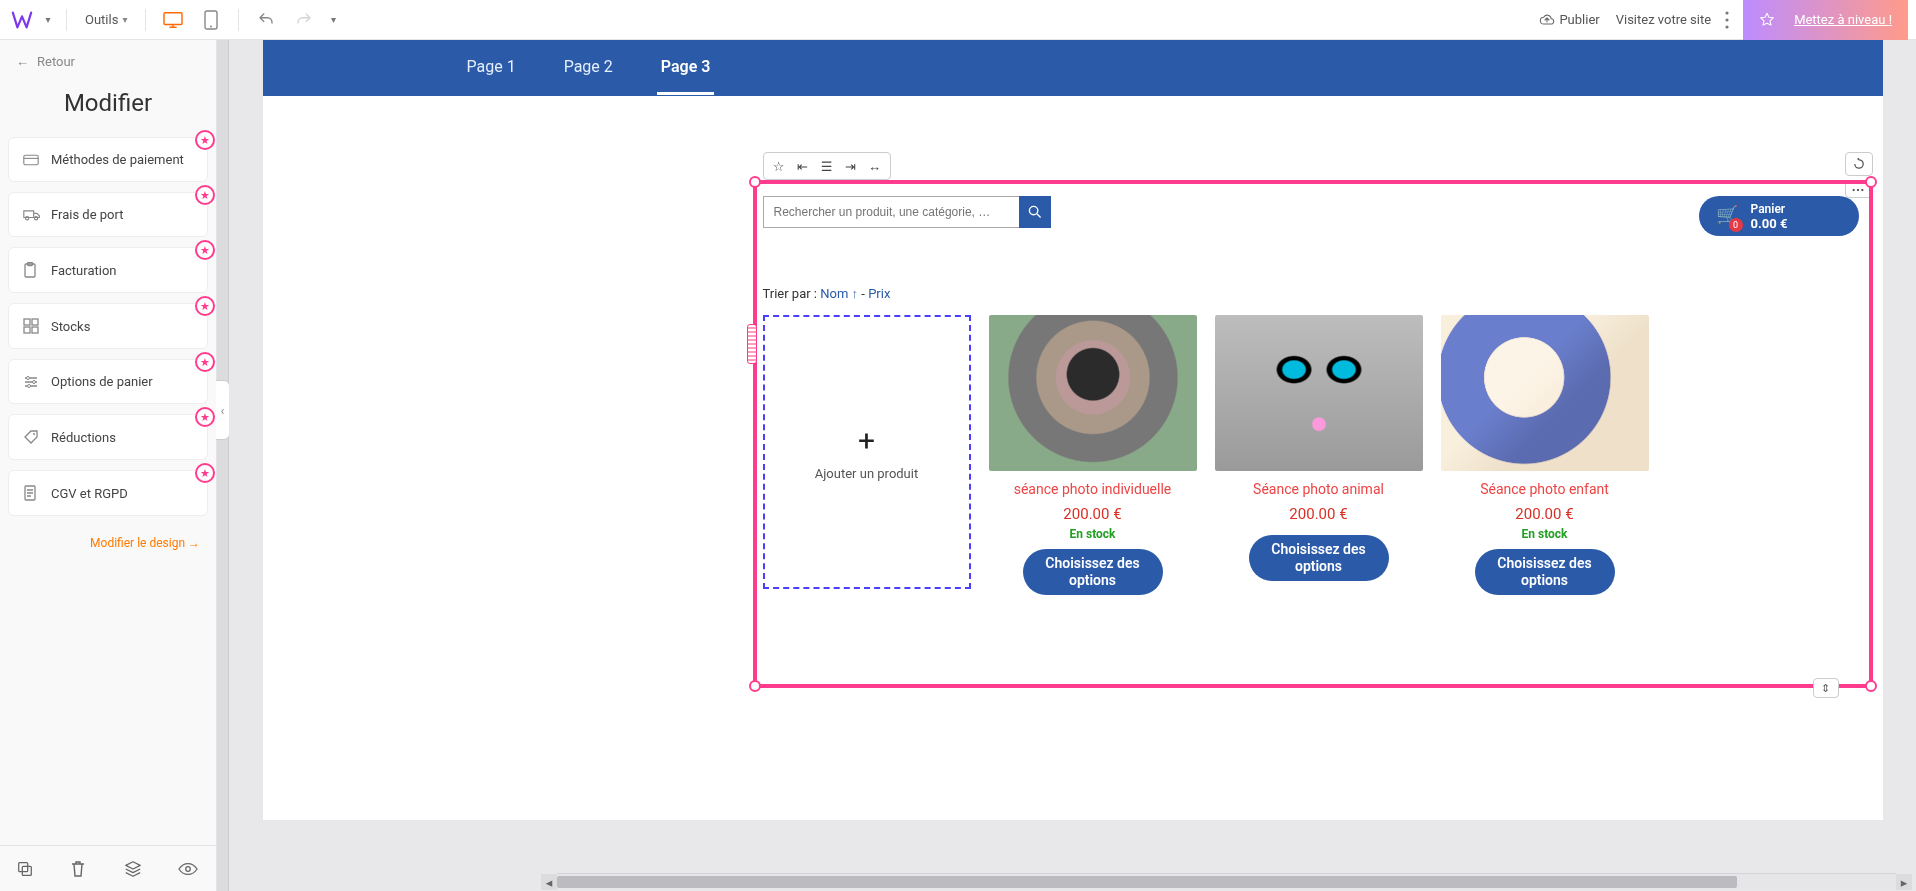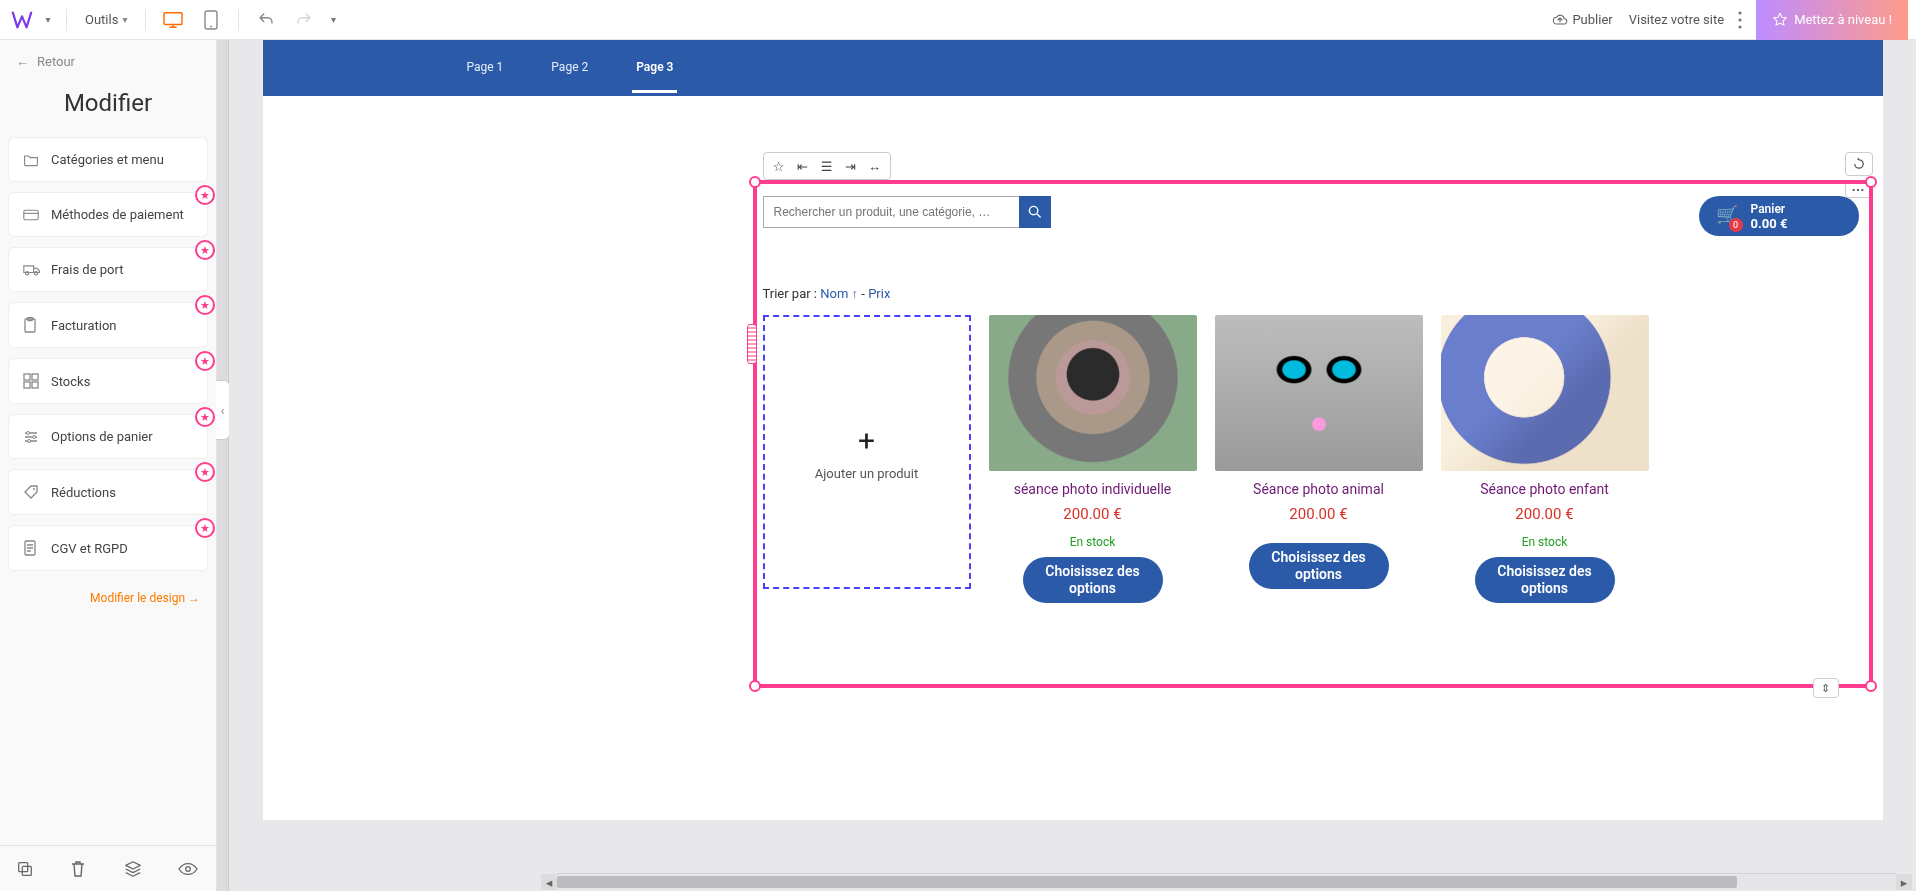--- a/index.html
+++ b/index.html
@@ -6,21 +6,21 @@
 body { font-family: -apple-system, BlinkMacSystemFont, "Segoe UI", Roboto, Arial, sans-serif; font-size: 13px; color: #333; background: #f4f4f5; overflow: hidden; width: 1916px; height: 891px; }
 .topbar { height: 40px; background: #fff; border-bottom: 1px solid #e4e4e7; display: flex; align-items: center; padding: 0 8px; gap: 4px; position: relative; }
 .logo { width: 28px; height: 28px; display: flex; align-items: center; justify-content: center; }
 .logo svg { width: 22px; height: 22px; }
 .dd-caret { width: 16px; color: #777; font-size: 10px; text-align: center; cursor: pointer; }
 .tbtn { padding: 0 8px; height: 40px; display: inline-flex; align-items: center; gap: 4px; color: #555; cursor: pointer; }
 .device-btn { width: 34px; height: 40px; display: inline-flex; align-items: center; justify-content: center; color: #888; cursor: pointer; }
 .device-btn.active { color: #ff6a00; }
 .vsep { width: 1px; height: 22px; background: #e4e4e7; margin: 0 6px; }
 .topbar .right { margin-left: auto; display: flex; align-items: center; }
-.upgrade { height: 40px; padding: 0 16px; display: flex; align-items: center; gap: 6px; color: #fff; background: linear-gradient(90deg,#bd8cff 0%,#ff9b8a 100%); cursor: pointer; margin-left: 8px; }
+.upgrade { height: 40px; padding: 0 16px; display: flex; align-items: center; gap: 19px; color: #fff; background: linear-gradient(90deg,#bd8cff 0%,#ff9b8a 100%); cursor: pointer; margin-left: 8px; text-decoration: underline; }
 .layout { display: flex; height: 851px; }
 .sidebar { width: 217px; background: #f9f9fa; border-right: 1px solid #e4e4e7; display: flex; flex-direction: column; }
 .tabs { display: flex; background: #fff; border-bottom: 1px solid #e4e4e7; }
 .tab { flex: 1; text-align: center; padding: 12px 4px; font-size: 13px; color: #444; cursor: pointer; }
 .tab.active { color: #7c3aed; background: #f9f9fa; }
 .back-row { padding: 14px 16px; color: #888; display: flex; align-items: center; gap: 8px; cursor: pointer; }
 .panel-title { font-size: 24px; font-weight: 400; text-align: center; padding: 6px 0 20px; color: #333; }
 .menu { padding: 0 8px; display: flex; flex-direction: column; gap: 10px; }
 .menu-item { position: relative; display: flex; align-items: center; gap: 10px; padding: 14px 14px; background: #fff; border: 1px solid #eee; border-radius: 6px; color: #444; cursor: pointer; font-size: 13px; }
 .menu-item .mi-icon { width: 18px; color: #888; display: flex; }
@@ -28,21 +28,21 @@
 .modify-design { text-align: right; padding: 20px 16px; color: #ff7a00; font-size: 12px; cursor: pointer; }
 .sidebar .spacer { flex: 1; }
 .bottombar { height: 46px; border-top: 1px solid #e4e4e7; display: flex; align-items: center; justify-content: space-around; }
 .bottombar .bicon { color: #666; cursor: pointer; width: 22px; text-align: center; }
 .ruler-area { width: 12px; background: #dcdcde; border-right: 1px solid #ccc; position: relative; }
 .collapse-handle { position: absolute; left: -1px; top: 340px; width: 14px; height: 60px; background: #fff; border: 1px solid #ccc; border-left: none; border-radius: 0 6px 6px 0; display: flex; align-items: center; justify-content: center; color: #888; cursor: pointer; }
 .canvas-wrap { flex: 1; display: flex; flex-direction: column; background: #e8e8ea; position: relative; overflow: hidden; }
 .canvas-scroll { flex: 1; overflow: auto; padding: 0 0 0 0; }
 .canvas { width: 1620px; margin: 0 auto; background: #fff; min-height: 780px; position: relative; }
 .page-nav { height: 56px; background: #2a5aa8; display: flex; align-items: center; gap: 40px; padding: 0 200px; }
-.page-tab { color: #e5eefc; font-size: 12px; padding: 16px 4px; cursor: pointer; border-bottom: 3px solid transparent; }
+.page-tab { color: #e5eefc; font-size: 16px; padding: 16px 4px; cursor: pointer; border-bottom: 3px solid transparent; }
 .page-tab.active { color: #fff; border-bottom-color: #fff; font-weight: 600; }
 .float-tools { position: absolute; top: 112px; left: 500px; background: #fff; border: 1px solid #ccc; border-radius: 4px; padding: 4px 6px; display: flex; gap: 6px; }
 .float-tools .ft { width: 18px; height: 18px; display: flex; align-items: center; justify-content: center; color: #444; cursor: pointer; }
 .reset-widget { position: absolute; top: 112px; right: 10px; background: #fff; border: 1px solid #ccc; border-radius: 4px; width: 28px; height: 24px; display: flex; align-items: center; justify-content: center; cursor: pointer; color: #555; }
 .ellipsis-widget { position: absolute; top: 140px; right: 10px; background: #fff; border: 1px solid #ccc; border-radius: 4px; width: 28px; height: 18px; display: flex; align-items: center; justify-content: center; cursor: pointer; color: #555; font-weight: bold; letter-spacing: 1px; }
 .sel-box { position: absolute; top: 140px; left: 490px; right: 10px; height: 508px; border: 4px solid #ff3b8d; }
 .sel-handle { width: 12px; height: 12px; background: #fff; border: 2px solid #ff3b8d; border-radius: 50%; position: absolute; }
 .sh-tl { top: -8px; left: -8px; } .sh-tr { top: -8px; right: -8px; }
 .sh-bl { bottom: -8px; left: -8px; } .sh-br { bottom: -8px; right: -8px; }
 .drag-left { position: absolute; left: -10px; top: 140px; width: 10px; height: 40px; background: repeating-linear-gradient(0deg,#fff,#fff 2px,#ff9bbd 2px,#ff9bbd 4px); border: 1px solid #ff3b8d; border-radius: 3px; cursor: grab; }
@@ -59,23 +59,23 @@
 .sortrow { margin-top: 58px; font-size: 13px; color: #333; }
 .sortrow a { color: #2a5aa8; cursor: pointer; }
 .products { margin-top: 14px; display: flex; gap: 18px; }
 .addcard { width: 208px; height: 274px; border: 2px dashed #4a3fff; display: flex; flex-direction: column; align-items: center; justify-content: center; color: #555; cursor: pointer; gap: 8px; }
 .addcard .plus { font-size: 30px; color: #222; }
 .pcard { width: 208px; display: flex; flex-direction: column; align-items: center; }
 .pimg { width: 208px; height: 156px; background: #ccc; border-radius: 2px; overflow: hidden; display:flex; align-items:center; justify-content:center; }
 .pimg.img1 { background: radial-gradient(circle at 50% 38%, #2b2b2b 0 18%, transparent 19%), radial-gradient(circle at 50% 40%, #b99 0 26%, #a98 27% 40%, #777 41% 60%, #8a8 61% 100%); }
 .pimg.img2 { background: radial-gradient(ellipse at 38% 35%, #0bd 0 6%, #000 7% 9%, transparent 10%), radial-gradient(ellipse at 62% 35%, #0bd 0 6%, #000 7% 9%, transparent 10%), radial-gradient(circle at 50% 70%, #f9d 0 4%, transparent 5%), linear-gradient(#bdbdbd,#9a9a9a); }
 .pimg.img3 { background: linear-gradient(135deg,#e8d9c8 0 40%,#c8b8a8 60%), radial-gradient(circle at 40% 40%, #f0dcc8 0 25%, #3a4a8a 26% 55%, #d8c8b0 56% 100%); background-blend-mode: overlay; }
-.pname { margin-top: 10px; font-size: 14px; color: #701a75; text-align: center; }
+.pname { margin-top: 10px; font-size: 14px; color: #ef4444; text-align: center; }
 .pprice { margin-top: 8px; color: #d93025; font-size: 15px; font-weight: 400; }
-.pstock { margin-top: 12px; color: #22a022; font-size: 12px; font-weight: 400; }
+.pstock { margin-top: 4px; color: #22a022; font-size: 12px; font-weight: 700; }
 .pbtn { margin-top: 8px; background: #2a5aa8; color: #fff; border-radius: 999px; padding: 6px 16px; font-size: 14px; font-weight: 600; text-align: center; cursor: pointer; line-height: 1.2; max-width: 140px; }
 .hscroll { position: absolute; left: 328px; right: 20px; bottom: 2px; height: 16px; background: #e6e6e8; border-top: 1px solid #d4d4d6; }
 .hscroll .thumb { position: absolute; left: 0; top: 2px; height: 12px; width: 1180px; background: #bcbcc0; border-radius: 2px; }
 .hscroll .arrow { position: absolute; top: 0; width: 16px; height: 16px; display:flex; align-items:center; justify-content:center; color:#666; background:#dcdcde; cursor:pointer; }
 .hscroll .arrow.l { left: -16px; } .hscroll .arrow.r { right: -16px; }
 svg { display: block; }
 </style>
 </head>
 <body>
 
@@ -145,28 +145,20 @@
 </div>
 
 <div class="layout">
   <div class="sidebar">
     <div class="back-row">
       <span>←</span>
       <span>Retour</span>
     </div>
     <div class="panel-title">Modifier</div>
     <div class="menu">
-      <div class="menu-item">
-        <span class="mi-icon">
-            <svg width="16" height="14" viewBox="0 0 20 16">
-              <path d="M2 3h5l2 2h9v9a1 1 0 01-1 1H3a1 1 0 01-1-1V3z" fill="none" stroke="#888" stroke-width="1.4"></path>
-            </svg>
-          </span>
-        <span>Catégories et menu</span>
-      </div>
       <div class="menu-item">
         <span class="mi-icon">
             <svg width="16" height="14" viewBox="0 0 20 14">
               <rect x="1" y="1" width="18" height="12" rx="2" fill="none" stroke="#888" stroke-width="1.4"></rect>
               <path d="M1 5h18" stroke="#888" stroke-width="1.4"></path>
             </svg>
           </span>
         <span>Méthodes de paiement</span>
         <span class="badge-star">★</span>
       </div>

